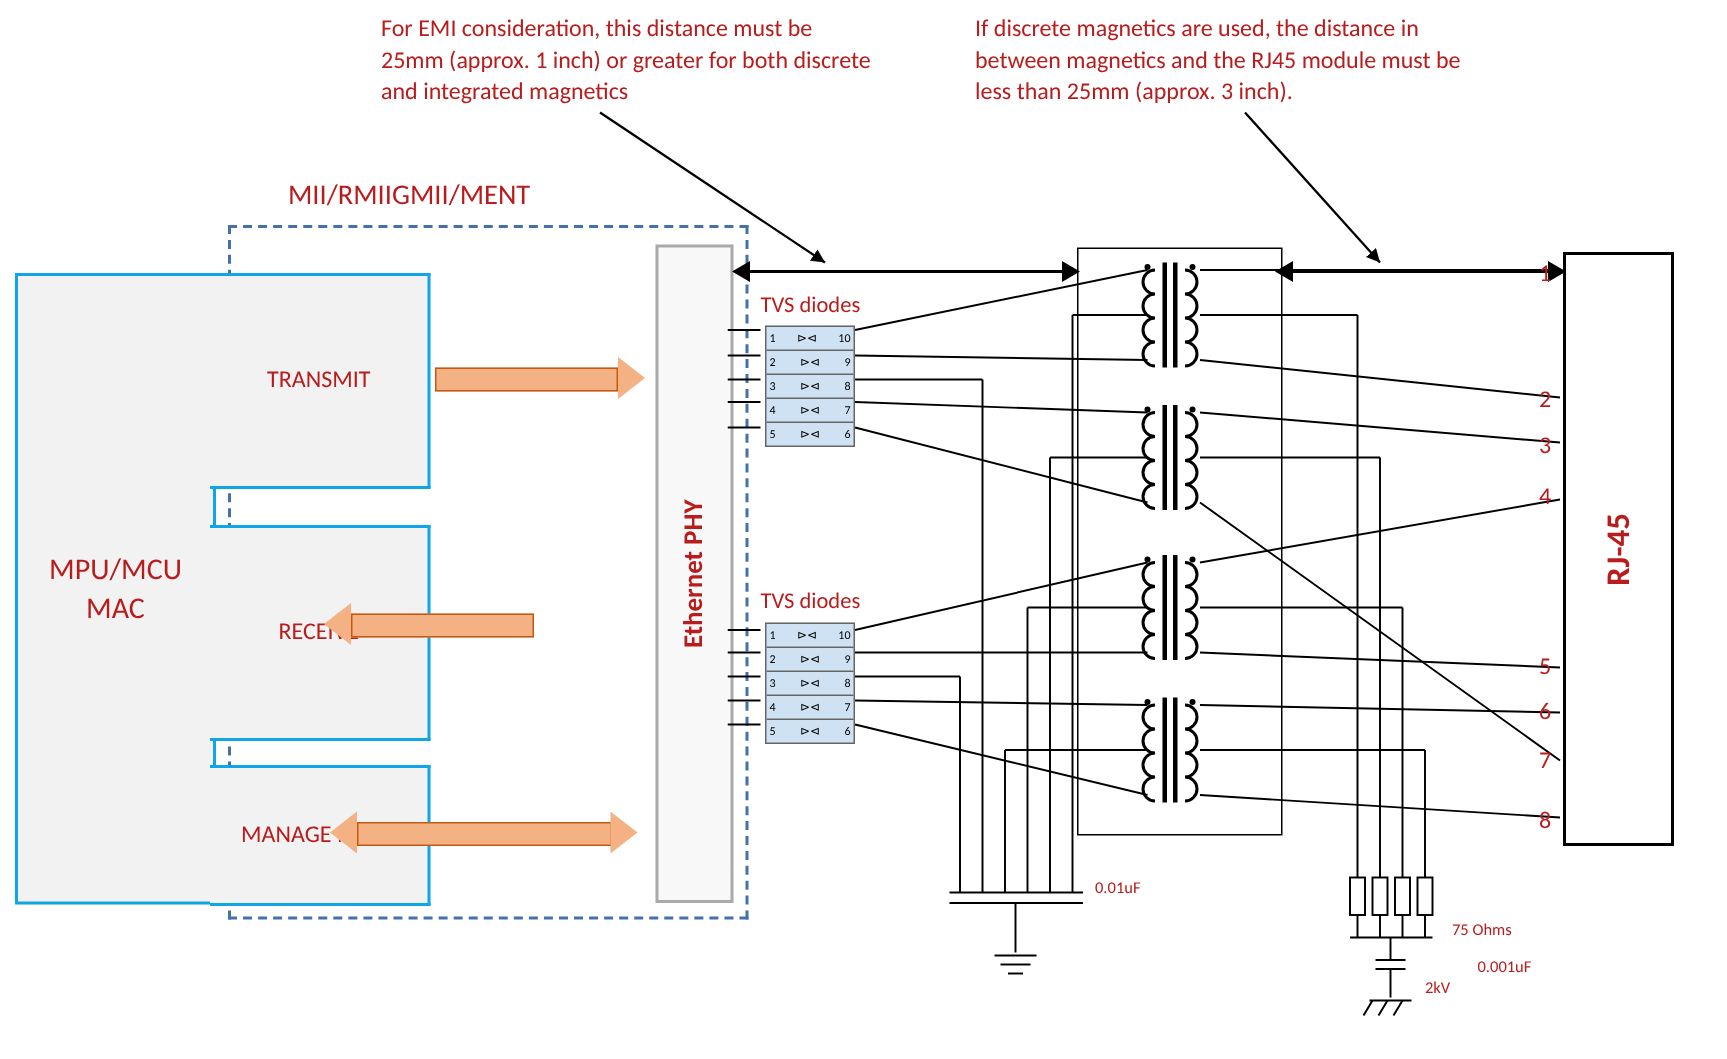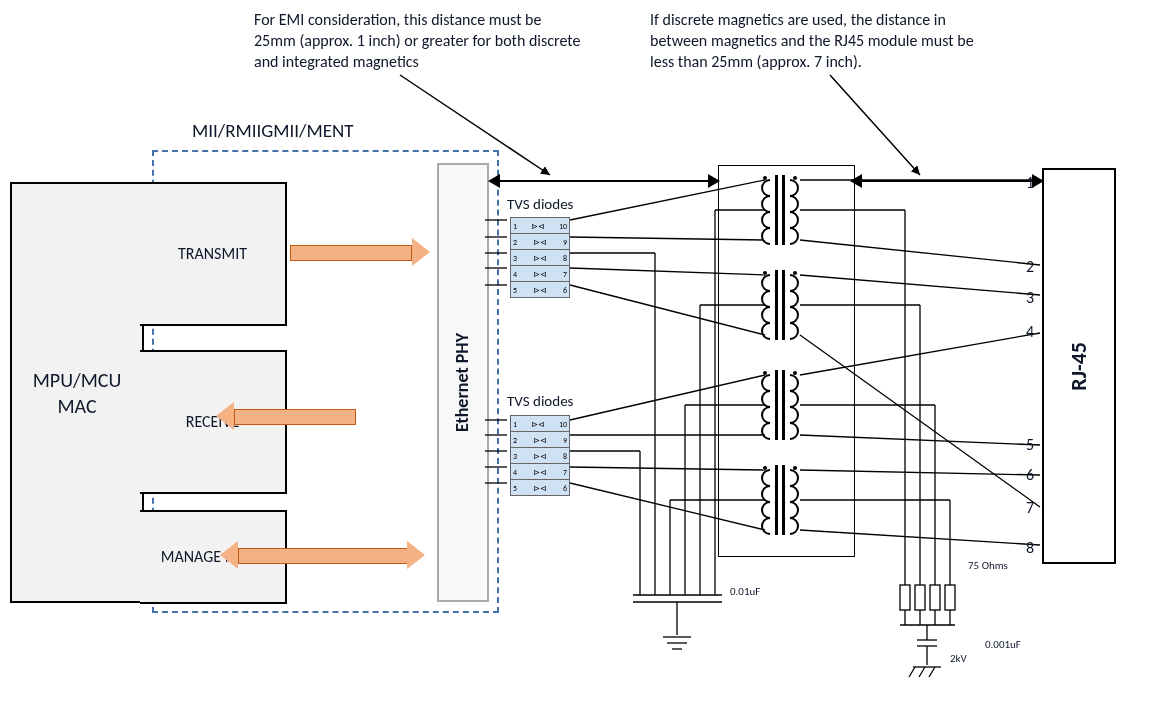--- a/index.html
+++ b/index.html
@@ -1,17 +1,17 @@
 <!DOCTYPE html>
 <html><head>
 <meta charset="utf-8">
 <style>
 body{margin:0;font-family:Calibri,Arial,sans-serif;background:#fff;width:1151px;height:706px;position:relative}
-.txt{position:absolute;font-size:16px;color:#0f172a;line-height:1.3}
-.box{position:absolute;border:2px solid #000000;background:#f2f2f2}
+.txt{position:absolute;font-size:16px;color:#b91c1c;line-height:1.3}
+.box{position:absolute;border:2px solid #0ea5e9;background:#f2f2f2}
 .vtxt{writing-mode:vertical-rl;transform:rotate(180deg);font-weight:bold}
 .dashed{position:absolute;border:2px dashed #4472a8}
 .arrow-big{position:absolute;height:28px}
 .arrow-body{position:absolute;background:#f4b183;border:1px solid #c65911;height:14px;top:7px}
 .arrow-head{position:absolute;width:0;height:0;border-top:14px solid transparent;border-bottom:14px solid transparent}
 .arrow-head.r{border-left:18px solid #f4b183}
 .arrow-head.l{border-right:18px solid #f4b183}
 .dim{position:absolute;border-top:2px solid #000}
 .dim::before,.dim::after{content:"";position:absolute;top:-8px;width:0;height:0;border-top:7px solid transparent;border-bottom:7px solid transparent}
 .dim::before{left:-2px;border-right:12px solid #000}
@@ -19,21 +19,21 @@
 .tvsbox{position:absolute;width:58px;border:1px solid #666;background:#cfe2f3}
 .tvsrow{height:15px;border-bottom:1px solid #666;font-size:8px;display:flex;align-items:center;justify-content:space-between;padding:0 2px}
 .tvsrow:last-child{border-bottom:none}
 .rj{position:absolute;border:2px solid #000;background:#fff}
 .small{font-size:11px}
 </style>
 </head>
 <body>
 
 <div class="txt" style="left:254px;top:10px;width:330px">For EMI consideration, this distance must be 25mm (approx. 1 inch) or greater for both discrete and integrated magnetics</div>
-<div class="txt" style="left:650px;top:10px;width:350px">If discrete magnetics are used, the distance in between magnetics and the RJ45 module must be less than 25mm (approx. 7 inch).</div>
+<div class="txt" style="left:650px;top:10px;width:350px">If discrete magnetics are used, the distance in between magnetics and the RJ45 module must be less than 25mm (approx. 3 inch).</div>
 
 <svg style="position:absolute;left:0;top:0;width:1151px;height:200px;pointer-events:none">
   <defs>
       <marker id="ah" markerWidth="8" markerHeight="8" refX="6" refY="3" orient="auto">
         <path d="M0,0 L6,3 L0,6 Z" fill="#000"></path>
       </marker>
     </defs>
   <line x1="400" y1="75" x2="550" y2="175" stroke="#000" stroke-width="1.5" marker-end="url(#ah)"></line>
   <line x1="830" y1="75" x2="920" y2="175" stroke="#000" stroke-width="1.5" marker-end="url(#ah)"></line>
 </svg>
@@ -249,21 +249,21 @@
     <line x1="442" y1="481" x2="442" y2="500"></line>
 
     <line x1="428" y1="502" x2="456" y2="502"></line>
     <line x1="430" y1="502" x2="424" y2="512"></line>
       <line x1="440" y1="502" x2="434" y2="512"></line>
       <line x1="450" y1="502" x2="444" y2="512"></line>
   </g>
 </svg>
 
 <div class="txt small" style="left:730px;top:585px">0.01uF</div>
-<div class="txt small" style="left:968px;top:559px">75 Ohms</div>
+<div class="txt small" style="left:968px;top:613px">75 Ohms</div>
 <div class="txt small" style="left:985px;top:638px">0.001uF</div>
 <div class="txt small" style="left:950px;top:652px">2kV</div>
 
 <div class="rj" style="left:1042px;top:168px;width:70px;height:392px;display:flex;align-items:center;justify-content:center">
   <div class="vtxt txt" style="position:static;font-size:22px">RJ-45</div>
 </div>
 <div class="txt" style="left:1026px;top:173px">1</div>
 <div class="txt" style="left:1026px;top:257px">2</div>
 <div class="txt" style="left:1026px;top:288px">3</div>
 <div class="txt" style="left:1026px;top:322px">4</div>

